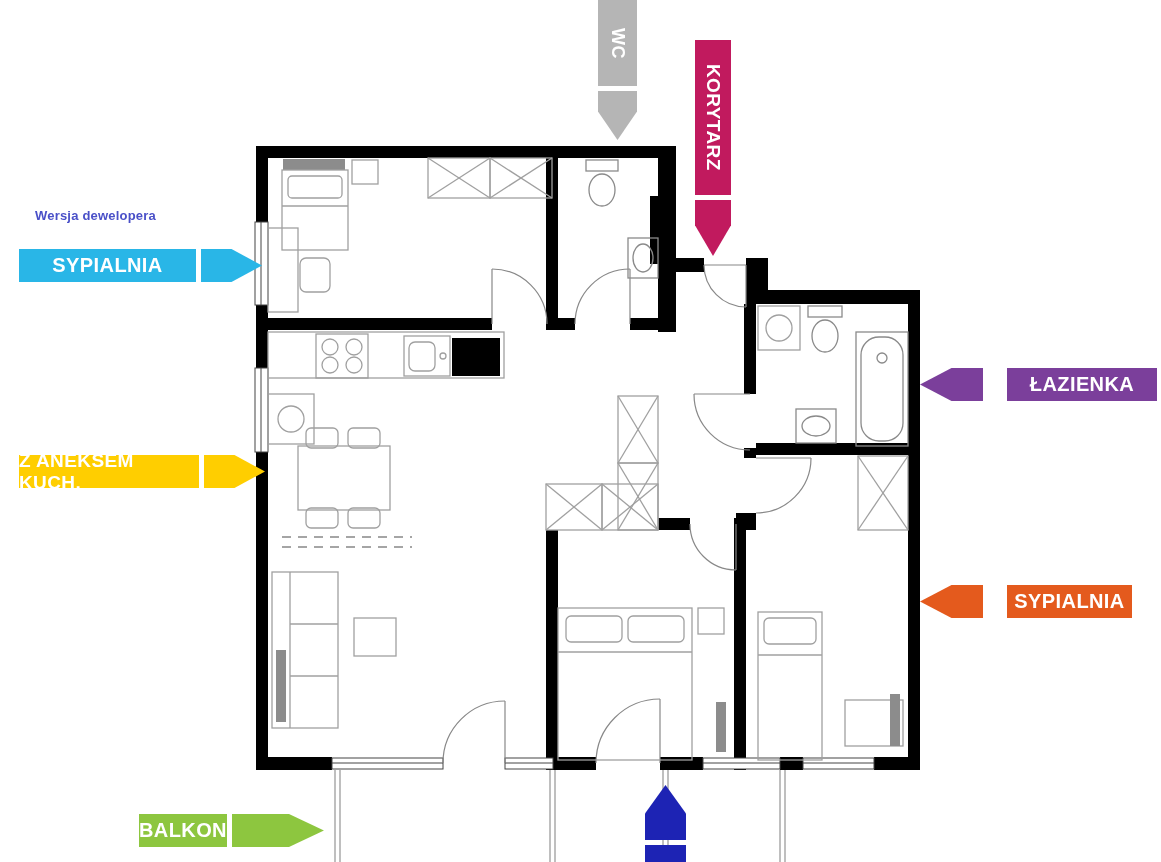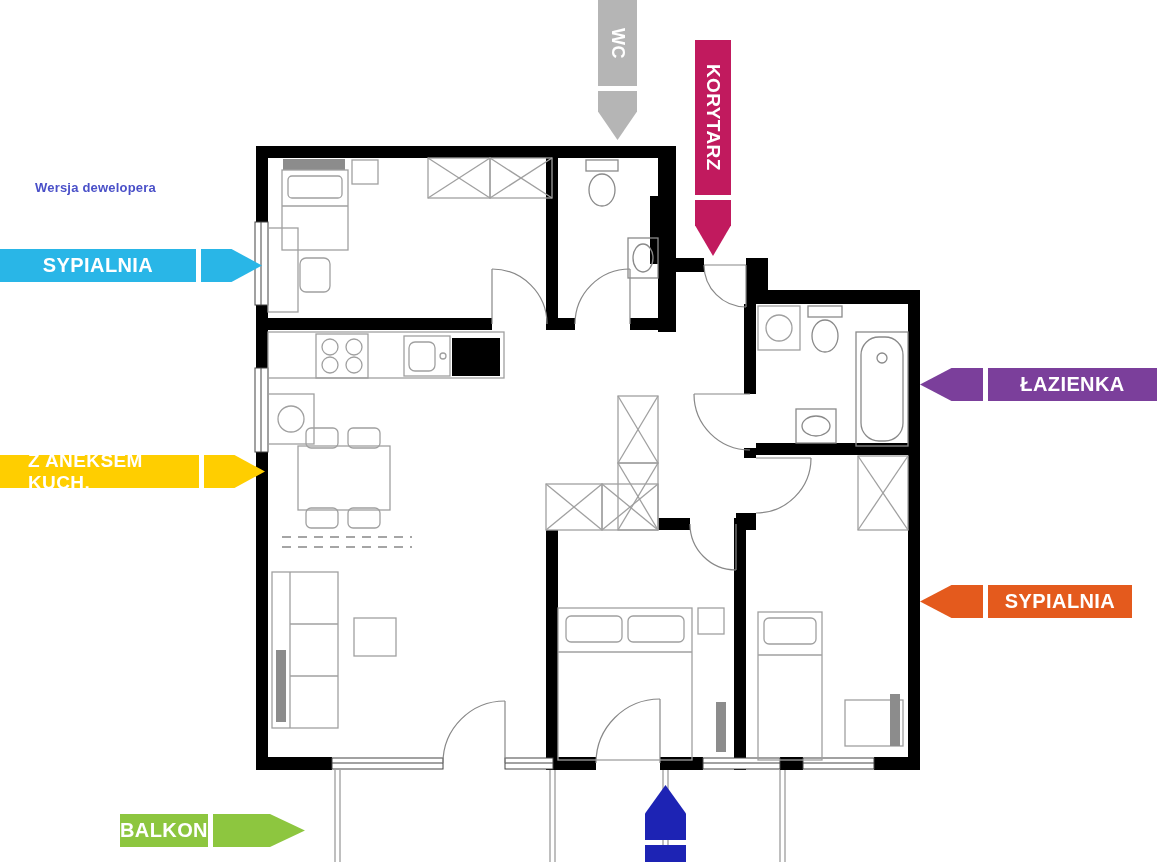--- a/index.html
+++ b/index.html
@@ -1,25 +1,25 @@
 <!DOCTYPE html>
 <html><head>
 <meta charset="utf-8">
 <style>
   * { margin:0; padding:0; box-sizing:border-box; }
   html,body { background:#fff; font-family:"Liberation Sans", sans-serif; }
   .stage { position:relative; width:1161px; height:862px; background:#fff; overflow:hidden; }
   .plan { position:absolute; left:0; top:0; }
-  .note { position:absolute; left:35px; top:180px; font-size:13px; font-weight:bold; letter-spacing:.2px; }
+  .note { position:absolute; left:35px; top:208px; font-size:13px; font-weight:bold; letter-spacing:.2px; }
   .banner { position:absolute; display:flex; gap:5px; }
   .banner.h { height:33px; }
   .banner.v { flex-direction:column; }
   .bb { display:flex; align-items:center; justify-content:center;
         color:#fff; font-weight:bold; font-size:20px; letter-spacing:.4px; }
-  .banner.h .bb { flex:1; }
+  .banner.h .bb { flex:1;margin-left:19px; }
   .banner.v .bb { flex:1; }
   .banner.v .bb span { writing-mode:vertical-rl; text-orientation:mixed; }
   .tip { flex:none; }
   .tip-right { width:61px; clip-path:polygon(0 0,50% 0,100% 50%,50% 100%,0 100%); }
   .tip-right-long { width:92px; clip-path:polygon(0 0,62% 0,100% 50%,62% 100%,0 100%); }
   .tip-left { width:63px; clip-path:polygon(100% 0,50% 0,0 50%,50% 100%,100% 100%); }
   .tip-down { height:49px; clip-path:polygon(0 0,100% 0,100% 42%,50% 100%,0 42%); }
   .tip-down2 { height:56px; clip-path:polygon(0 0,100% 0,100% 45%,50% 100%,0 45%); }
   .tip-up { height:55px; clip-path:polygon(50% 0,100% 52%,100% 100%,0 100%,0 52%); }
 </style>
@@ -236,21 +236,21 @@
   <div class="note" style="color: rgb(74, 80, 200);">Wersja dewelopera</div>
 
   <div class="banner h" style="left:0; top:249px; width:262px;">
     <div class="bb" style="background: rgb(41, 182, 231);">
       <span>SYPIALNIA</span>
     </div>
     <div class="tip tip-right" style="background: rgb(41, 182, 231);"></div>
   </div>
 
   <div class="banner h" style="left:0; top:455px; width:265px;">
-    <div class="bb" style="font-size: 19px; background: rgb(255, 206, 0); padding-left: 28px;">
+    <div class="bb" style="font-size: 19px; background: rgb(255, 206, 0);">
       <span>Z ANEKSEM KUCH.</span>
     </div>
     <div class="tip tip-right" style="background: rgb(255, 206, 0);"></div>
   </div>
 
   <div class="banner h" style="left:120px; top:814px; width:184px;">
     <div class="bb" style="background: rgb(141, 198, 63);">
       <span>BALKON</span>
     </div>
     <div class="tip tip-right-long" style="background: rgb(141, 198, 63);"></div>

